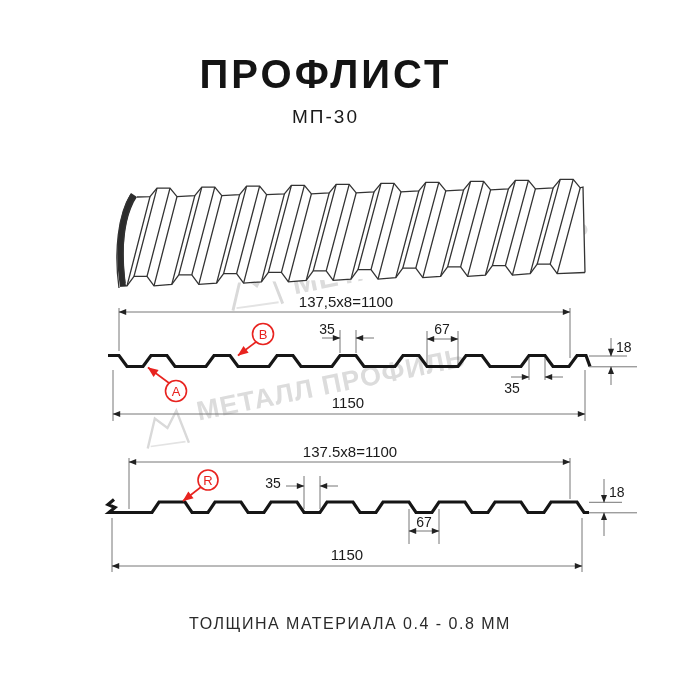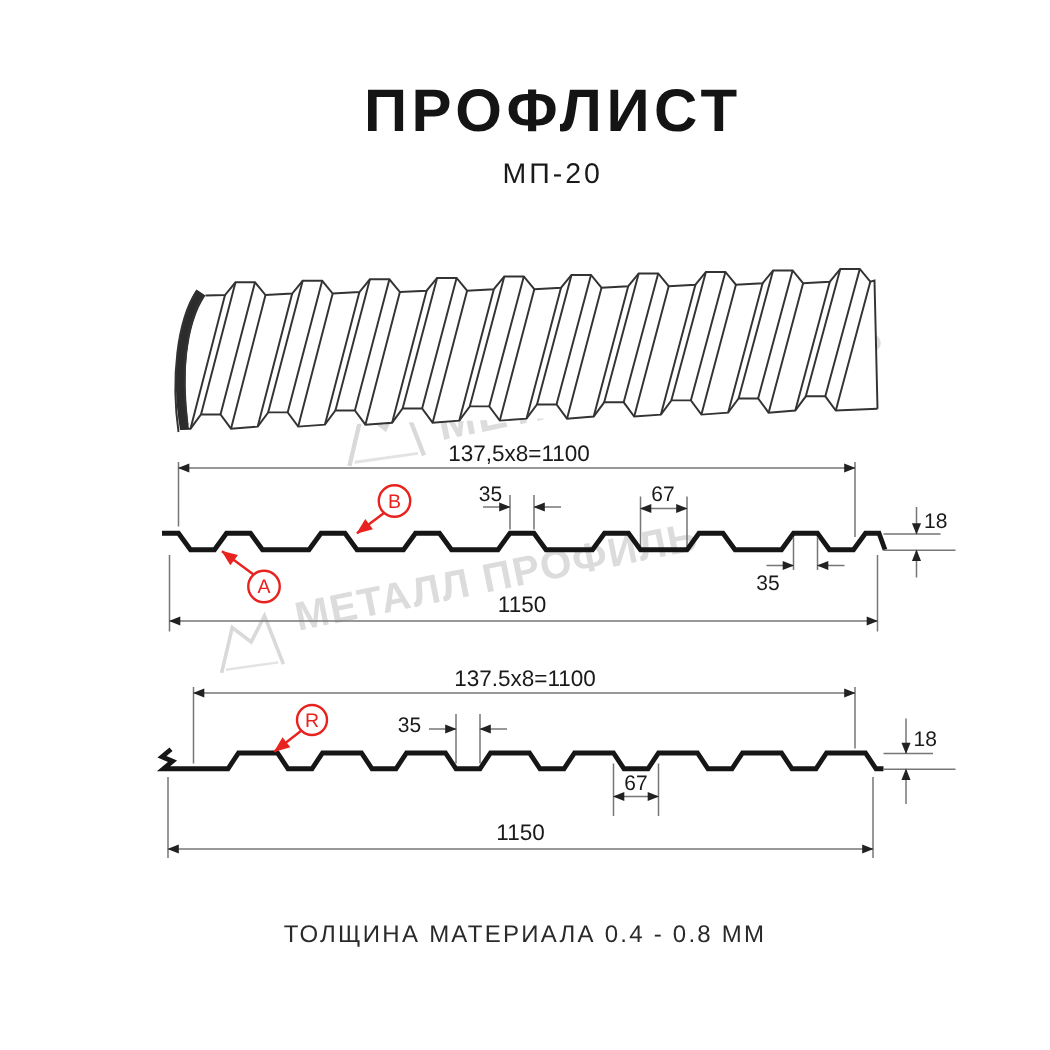--- a/index.html
+++ b/index.html
@@ -1,18 +1,18 @@
 <!DOCTYPE html>
 <html><head>
 <meta charset="utf-8">
 <style>
   html,body{margin:0;padding:0;background:#ffffff;}
   .page{position:relative;width:700px;height:700px;background:#fff;overflow:hidden;
         font-family:"Liberation Sans",sans-serif;color:#1a1a1a;}
-  .header{position:absolute;top:52px;left:0;width:651px;text-align:center;padding-left:43px;}
+  .header{position:absolute;top:52px;left:0;width:651px;text-align:center;}
   .title{font-size:40px;font-weight:bold;letter-spacing:3px;color:#141414;}
   .subtitle{margin-top:9px;font-size:19px;letter-spacing:2px;color:#1a1a1a;}
   .footer-note{position:absolute;top:615px;left:0;width:700px;text-align:center;
         font-size:16px;font-weight:normal;letter-spacing:1.5px;color:#2a2a2a;}
   .wm{position:absolute;color:#dcdcdc;font-weight:bold;white-space:nowrap;
       transform:rotate(-11.5deg);transform-origin:0 0;letter-spacing:1px;z-index:1;}
   .wm-a{left:283px;top:256px;font-size:20px;}
   .wm-b{left:289px;top:268px;font-size:30px;}
   .wm-c{left:194px;top:397px;font-size:27px;}
   .wm-logo{position:absolute;z-index:1;}
@@ -28,21 +28,21 @@
   .red{stroke:#e8231f;stroke-width:1.6;fill:none;}
   .sheetline{stroke:#333;stroke-width:1.3;fill:none;}
 </style>
 </head>
 <body>
 
 <div class="page">
 
   <div class="header">
     <div class="title">ПРОФЛИСТ</div>
-    <div class="subtitle">МП-20</div>
+    <div class="subtitle">МП-30</div>
   </div>
 
   <div class="wm wm-a">МЕТАЛЛ ПРОФИЛЬ</div>
   <div class="wm wm-b">МЕТАЛЛ ПРОФИЛЬ</div>
   <div class="wm wm-c">МЕТАЛЛ ПРОФИЛЬ</div>
   <svg class="wm-logo lg1" width="58" height="50" viewBox="0 0 60 50">
     <path d="M4,46 L18,10 L32,24 L46,4 L56,46" fill="none" stroke="#d9d9d9" stroke-width="3"></path>
     <path d="M8,44 L52,44" fill="none" stroke="#e3e3e3" stroke-width="2"></path>
   </svg>
   <svg class="wm-logo lg2" width="48" height="54" viewBox="0 0 60 50">

